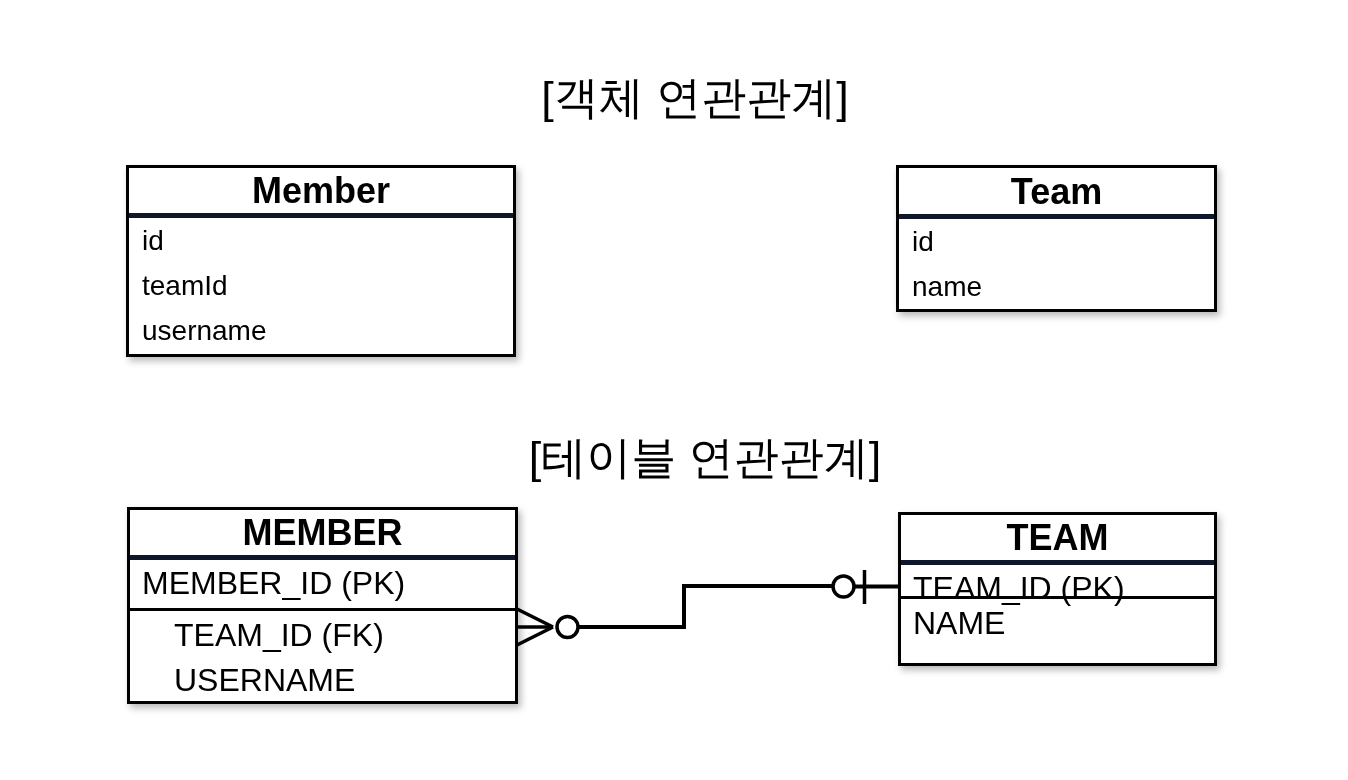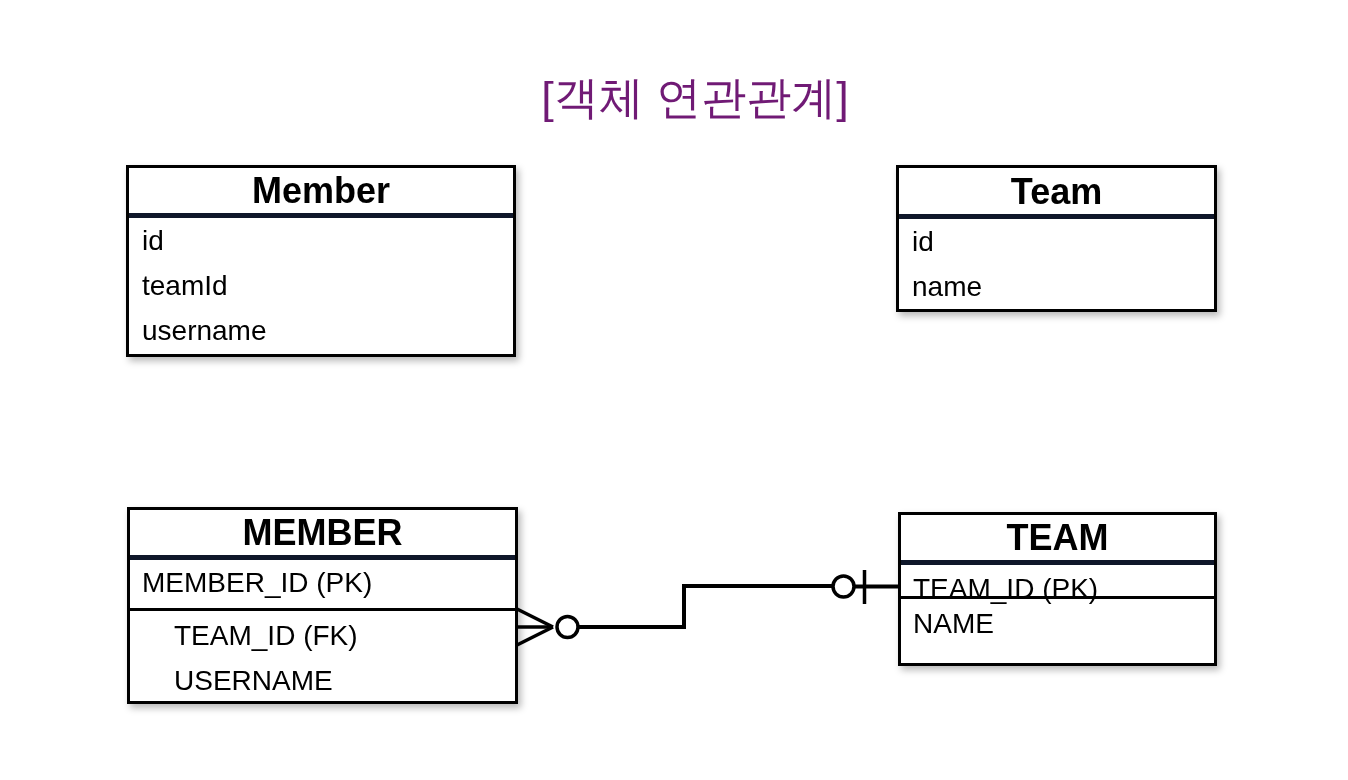--- a/index.html
+++ b/index.html
@@ -15,21 +15,21 @@
     height: 780px;
     background: #ffffff;
     overflow: hidden;
   }
   .section-title {
     position: absolute;
     text-align: center;
     font-size: 45px;
     font-weight: 500;
     letter-spacing: 0px;
-    color: #701a75;
+    color: #000000;
     white-space: nowrap;
   }
   #title-object { left: 345px; top: 68px;  width: 700px; }
   #title-table  { left: 355px; top: 428px; width: 700px; }
 
   .erd-box {
     position: absolute;
     box-sizing: border-box;
     background: #ffffff;
     border: 3px solid #000000;
@@ -45,21 +45,21 @@
   .erd-rows {
     padding-left: 13px;
     font-size: 28px;
   }
   .erd-row { line-height: 45px; white-space: nowrap; }
   .erd-row.bold { font-weight: normal; }
 
   .erd-section {
     box-sizing: border-box;
     padding-left: 12px;
-    font-size: 28px;
+    font-size: 32px;
     white-space: nowrap;
   }
   .erd-section.divided { border-bottom: 3px solid #000000; }
 
   
   #box-member-obj { left: 126px; top: 165px; width: 390px; height: 192px; }
   #box-member-obj .erd-header { height: 50px; line-height: 46px; }
   #box-team-obj   { left: 896px; top: 165px; width: 321px; height: 147px; }
   #box-team-obj .erd-header { height: 51px; line-height: 47px; }
 
@@ -81,20 +81,21 @@
     pointer-events: none;
   }
 </style>
 </head>
 <body>
 
 <div class="canvas">
 
   <div id="title-object" class="section-title">[객체 연관관계]</div>
 
+  <div id="title-table" class="section-title">[테이블 연관관계]</div>
 
   <div id="box-member-obj" class="erd-box">
     <div class="erd-header">Member</div>
     <div class="erd-rows">
       <div class="erd-row">id</div>
       <div class="erd-row bold">teamId</div>
       <div class="erd-row">username</div>
     </div>
   </div>
 

